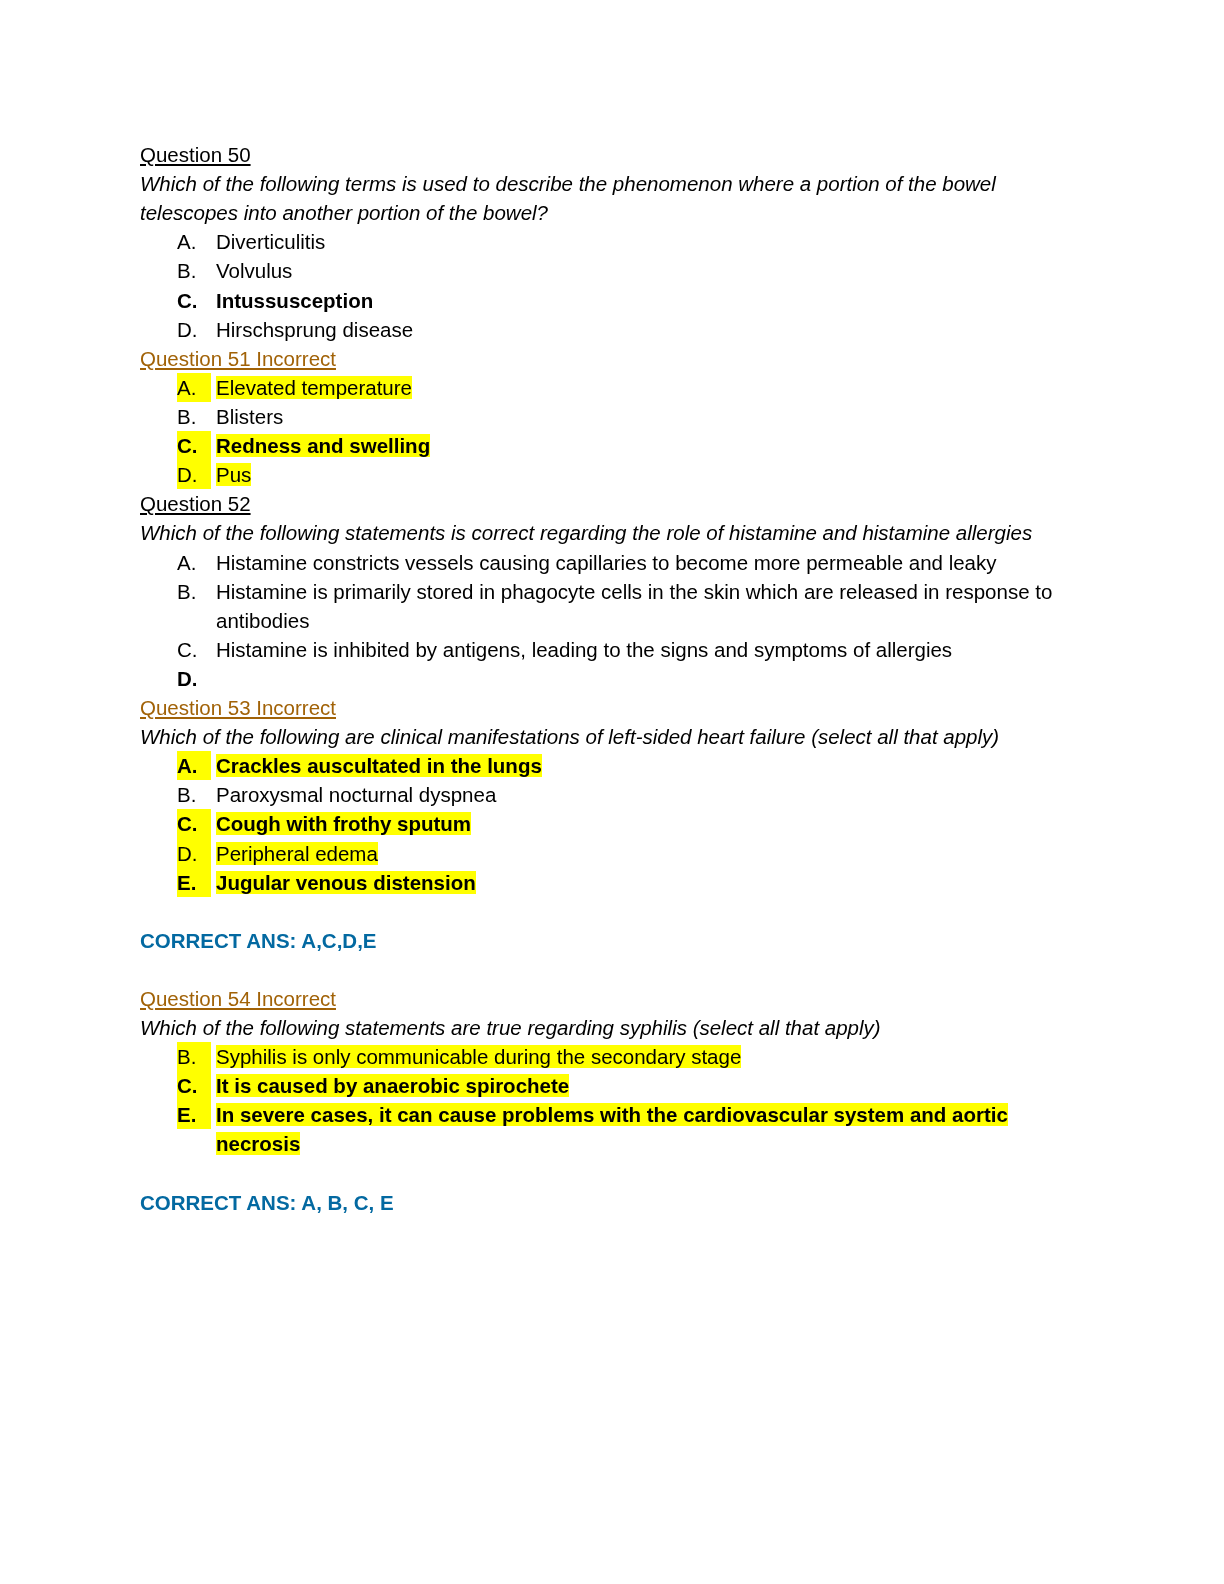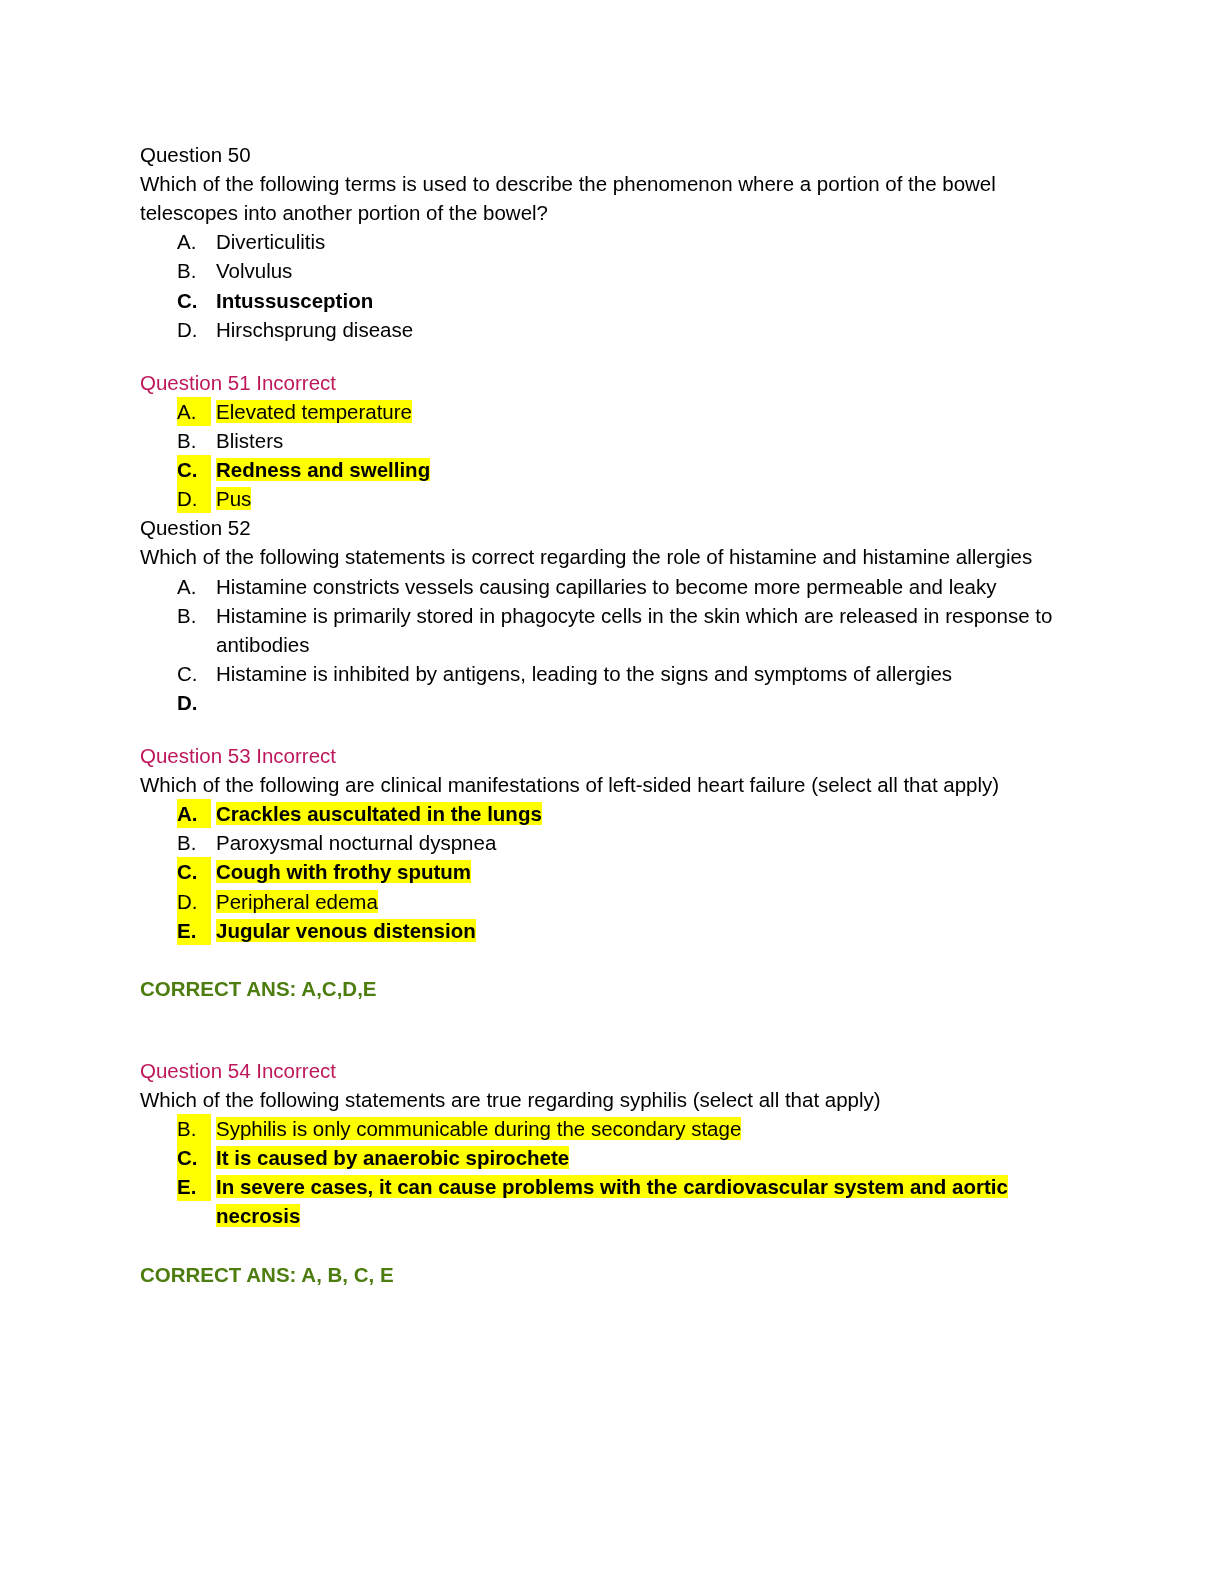--- a/index.html
+++ b/index.html
@@ -20,28 +20,29 @@
     box-sizing: border-box;
     padding: 140px 140px 0 140px;
   }
   .doc {
     font-size: 20.5px;
     line-height: 1.42;
   }
   .qhead {
     margin: 0;
     padding: 0;
+    text-decoration: underline;
   }
   .qhead.incorrect {
-    color: #be185d;
-    margin-top: 24px;
+    color: #a16207;
   }
   .stem {
     margin: 0;
     padding: 0;
+    font-style: italic;
   }
   ol.choices {
     list-style: none;
     margin: 0;
     padding: 0;
   }
   ol.choices li {
     position: relative;
     padding-left: 76px;
     margin: 0;
@@ -52,21 +53,21 @@
     top: 0;
     width: 34px;
   }
   .hl {
     background: #ffff00;
   }
   .bold {
     font-weight: bold;
   }
   .ans {
-    color: #4d7c0f;
+    color: #0369a1;
     font-weight: bold;
     margin: 0;
   }
   .spacer {
     height: 29px;
   }
 </style>
 </head>
 <body>
 

